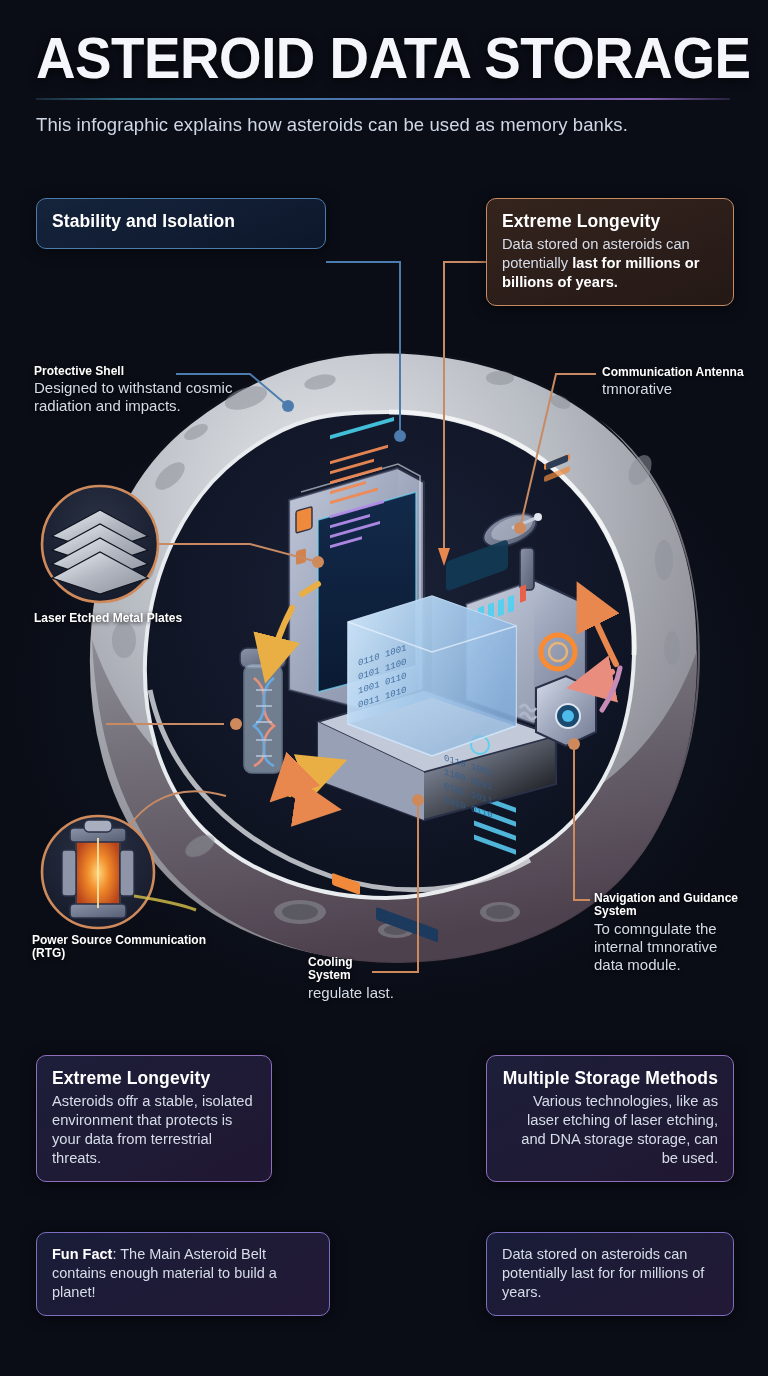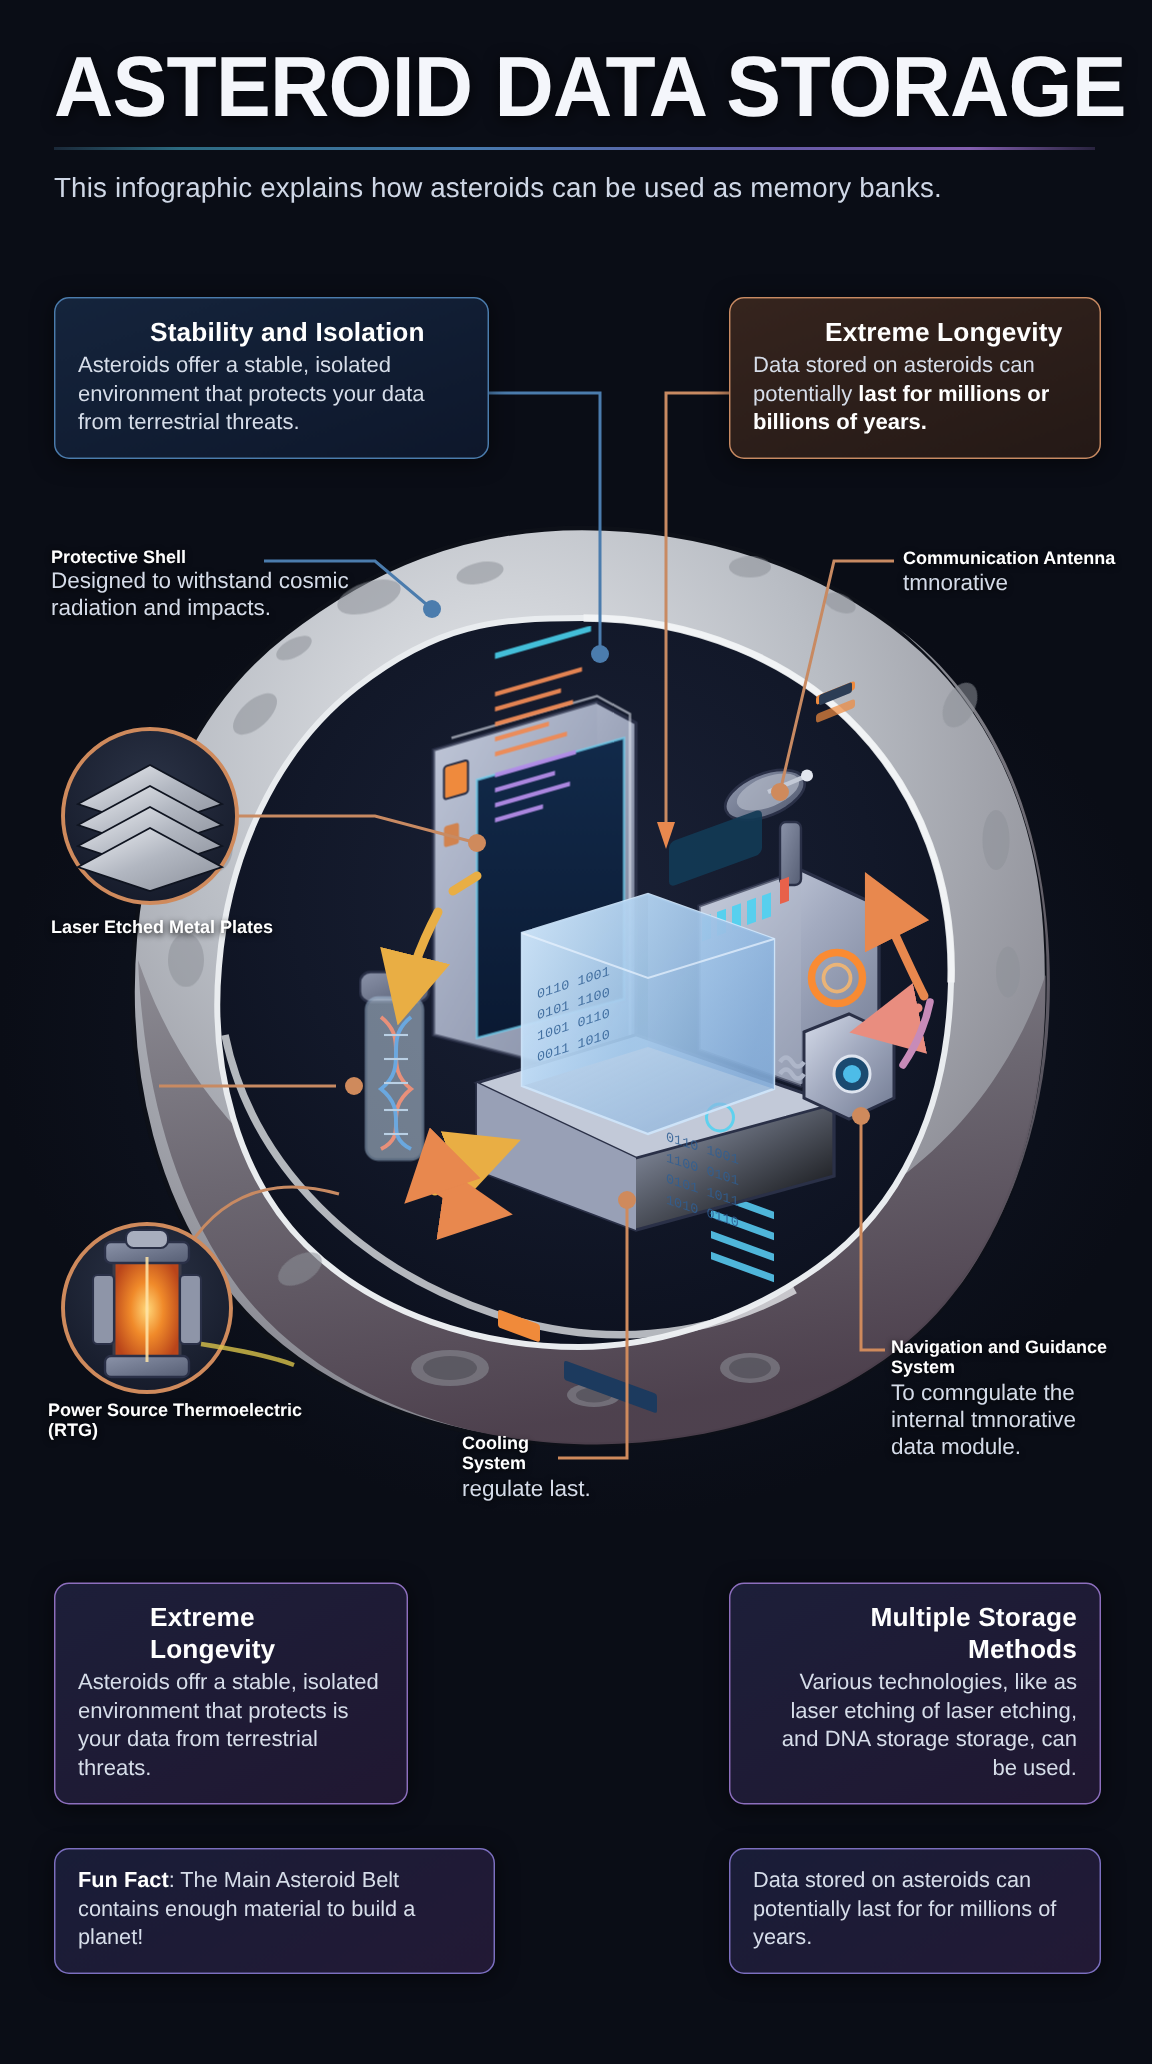--- a/index.html
+++ b/index.html
@@ -67,21 +67,20 @@
     border: 1.5px solid rgba(110,150,200,0.55);
     background: linear-gradient(160deg, rgba(24,38,60,0.92), rgba(16,24,42,0.92));
     box-shadow: 0 2px 14px rgba(0,0,0,0.55);
   }
   .card h3 {
     font-size: 17.5px;
     font-weight: bold;
     color: #ffffff;
     margin-bottom: 3px;
     letter-spacing: 0.1px;
-    margin-left: 48px;
   }
   .card p {
     font-size: 14.7px;
     line-height: 1.30;
     color: #d6dde9;
   }
   .card p b { color: #ffffff; font-weight: bold; }
 
   .card--blue {
     border-color: #4b7cad;
@@ -454,36 +453,35 @@
   <div class="annot" id="annot-antenna">
     <div class="a-title">Communication Antenna</div>
     <div class="a-body">tmnorative</div>
   </div>
 
   <div class="annot" id="annot-plates">
     <div class="a-title">Laser Etched Metal Plates</div>
   </div>
 
   <div class="annot" id="annot-power">
-    <div class="a-title">Power Source Thermoelectric (RTG)</div>
+    <div class="a-title">Power Source Communication (RTG)</div>
   </div>
 
   <div class="annot" id="annot-cooling">
     <div class="a-title">Cooling System</div>
     <div class="a-body">regulate last.</div>
   </div>
 
   <div class="annot" id="annot-nav">
     <div class="a-title">Navigation and Guidance System</div>
     <div class="a-body">To comngulate the internal tmnorative data module.</div>
   </div>
 
   <div class="card card--blue" id="card-stability">
     <h3>Stability and Isolation</h3>
-    <p>Asteroids offer a stable, isolated environment that protects your data from terrestrial threats.</p>
   </div>
 
   <div class="card card--brown" id="card-longevity-top">
     <h3>Extreme Longevity</h3>
     <p><span>Data stored on asteroids can potentially </span><b>last for millions or billions of years.</b></p>
   </div>
 
   <div class="card card--violet" id="card-longevity-bottom">
     <h3>Extreme Longevity</h3>
     <p>Asteroids offr a stable, isolated environment that protects is your data from terrestrial threats.</p>

